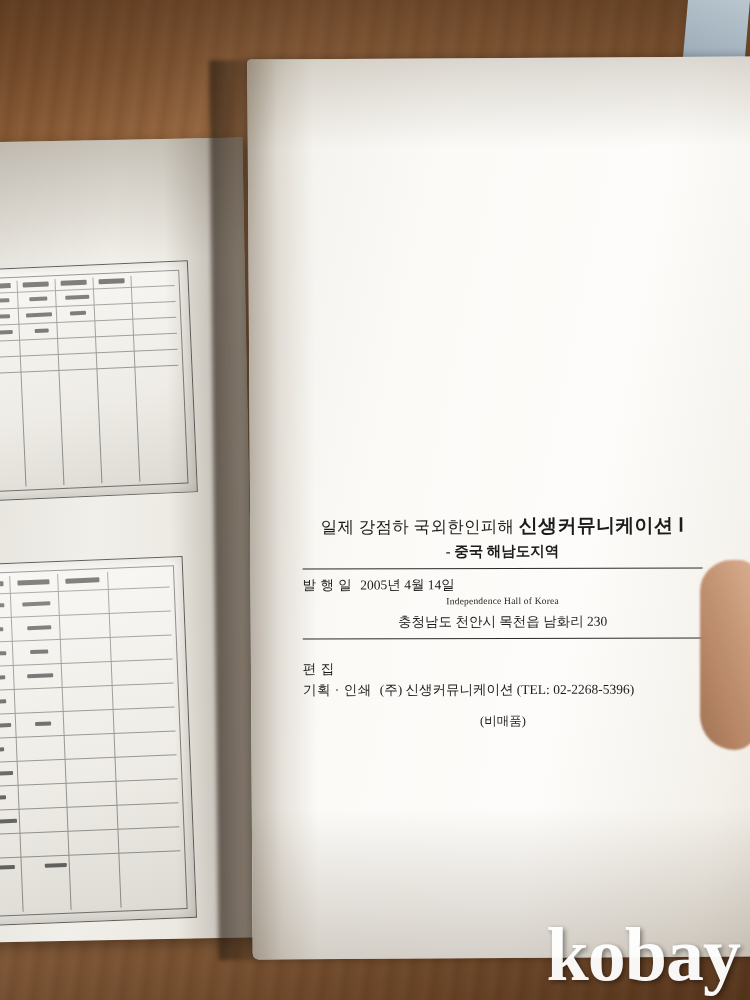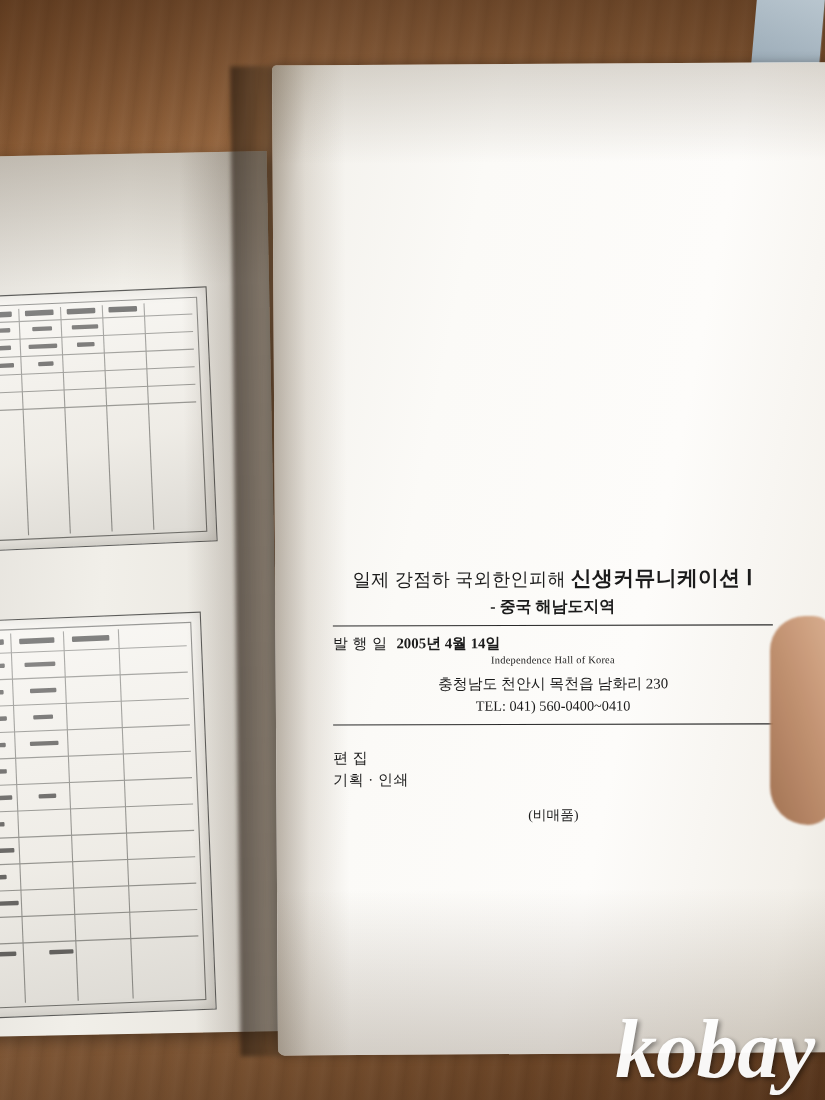--- a/index.html
+++ b/index.html
@@ -246,21 +246,20 @@
     justify-content: flex-start;
     align-items: baseline;
     gap: 8px;
   }
   .lbl {
     white-space: nowrap;
     letter-spacing: 0.5px;
   }
   .val {
     white-space: nowrap;
-    font-weight: bold;
   }
   .pub-en {
     font-family: "Liberation Serif", serif;
     font-size: 9.5px;
     letter-spacing: 0.2px;
     margin-top: -2px;
   }
   .center-line {
     font-family: "Liberation Serif", serif;
     font-size: 13.5px;
@@ -276,21 +275,20 @@
     font-size: 12.5px;
   }
 
   
   .watermark {
     position: absolute;
     right: 10px;
     bottom: 2px;
     font-family: "Liberation Serif", serif;
     font-weight: bold;
-    font-style: italic;
     font-size: 76px;
     letter-spacing: -1px;
     color: #ffffff;
     text-shadow: 2px 2px 5px rgba(0,0,0,0.45);
     opacity: 0.96;
     user-select: none;
   }
 </style>
 </head>
 <body>
@@ -410,29 +408,29 @@
 
       <div class="rule"></div>
 
       <div class="info-table">
         <div class="info-row">
           <span class="lbl">발 행 일</span>
           <span class="val">2005년 4월 14일</span>
         </div>
         <div class="pub-en">Independence Hall of Korea</div>
         <div class="center-line" style="margin-top:4px">충청남도 천안시 목천읍 남화리 230</div>
-        <div class="tel-line">TEL: 041) 560-0400~0410</div>
 
         <div class="rule" style="margin-top:6px"></div>
 
         <div class="info-row" style="margin-top:20px">
           <span class="lbl">편     집</span>
         </div>
         <div class="info-row">
           <span class="lbl">기획 · 인쇄</span>
+          <span class="val">(주) 신생커뮤니케이션 (TEL: 02-2268-5396)</span>
         </div>
       </div>
 
       <div class="note">(비매품)</div>
     </div>
 
     <div class="rp-botshade"></div>
   </div>
 
   <div class="finger"></div>

